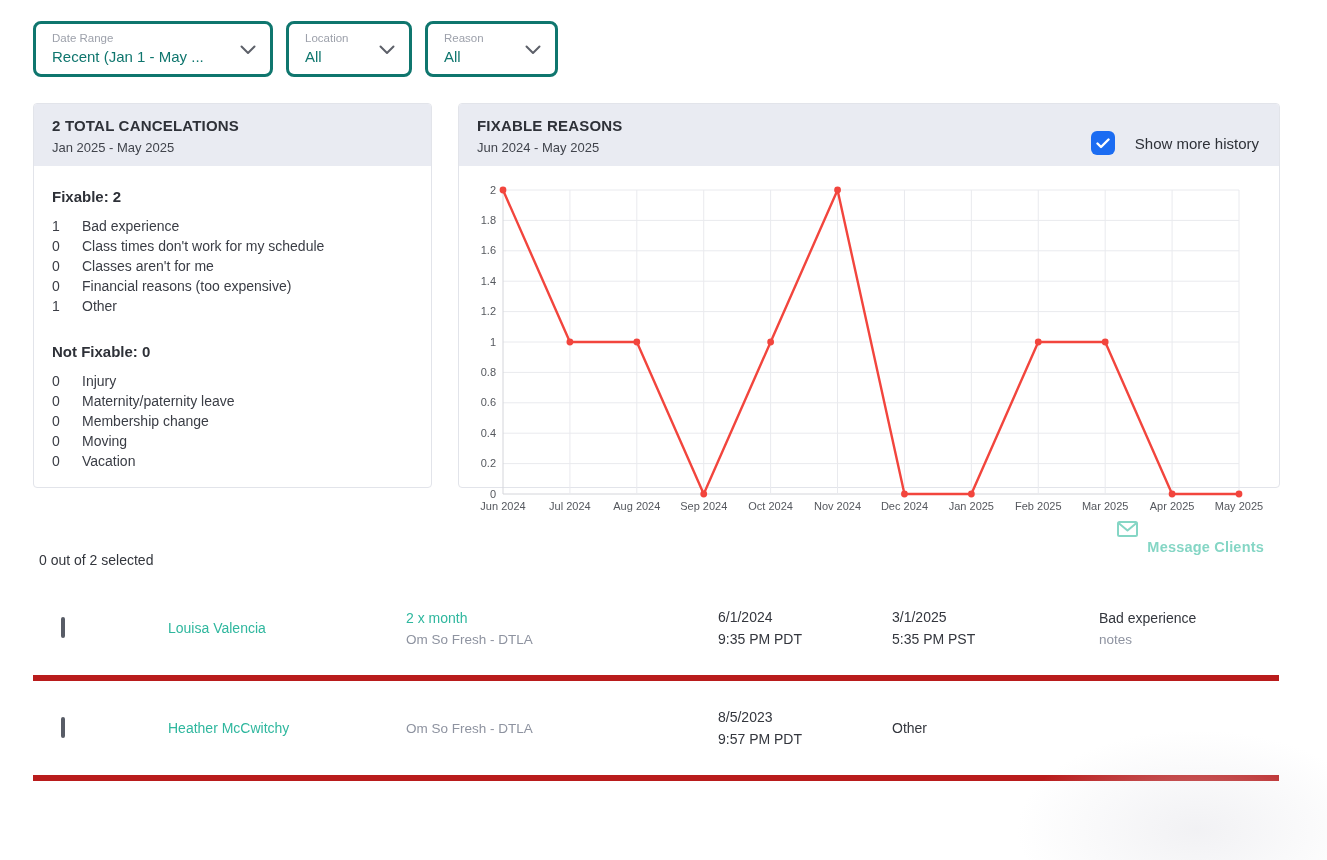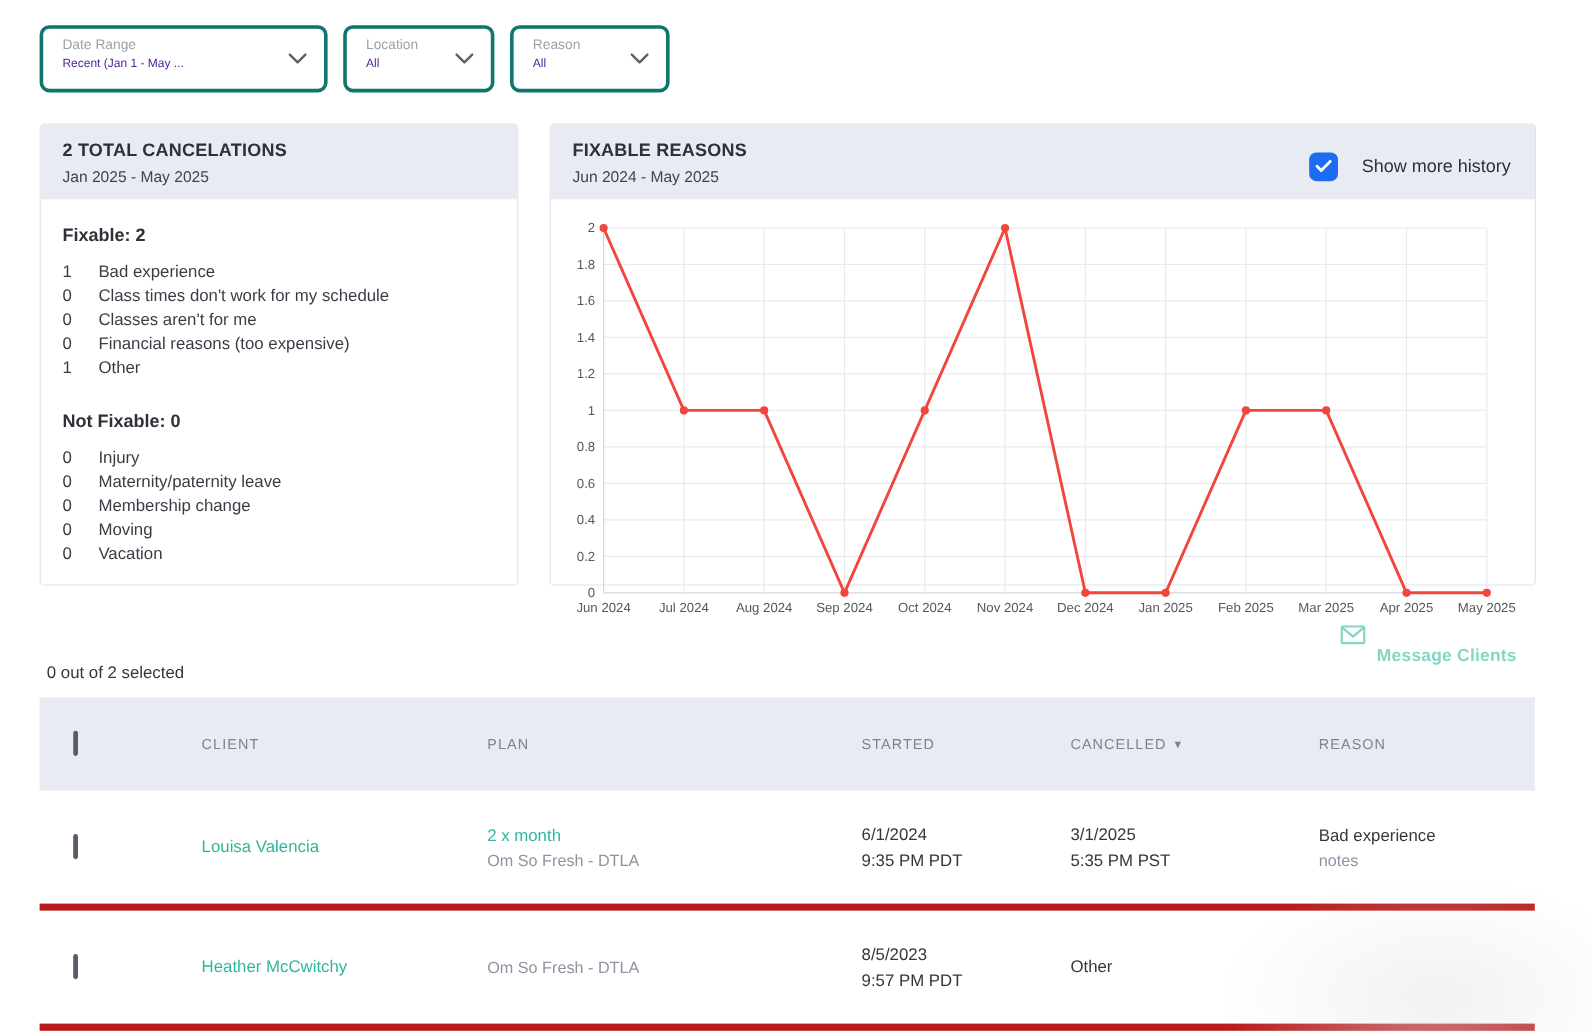--- a/index.html
+++ b/index.html
@@ -17,32 +17,32 @@
   .filter-box {
     border:3px solid #0f766e; border-radius:8px; height:56px; background:#fff;
     display:flex; justify-content:space-between; align-items:stretch;
     padding:8px 14px 0 16px; cursor:pointer;
   }
   .filter-box.w1 { width:240px; }
   .filter-box.w2 { width:126px; }
   .filter-box.w3 { width:133px; }
   .filter-text { display:flex; flex-direction:column; min-width:0; }
   .filter-label { font-size:11.5px; color:#9da1ab; }
-  .filter-value { font-size:10px; color:#4c1d95; margin-top:4px; white-space:nowrap; overflow:hidden; }
+  .filter-value { font-size:15px; color:#0f766e; margin-top:4px; white-space:nowrap; overflow:hidden; }
   .filter-chevron { align-self:center; margin-left:8px; flex:none; margin-top:-6px; }
 
   
   .cards-row { display:flex; gap:26px; margin-top:26px; }
   .card { border:1px solid #e2e4ea; border-radius:4px; background:#fff; height:385px; }
   .summary-card { width:399px; }
   .chart-card { width:822px; }
   .card-header { background:#e9ebf2; padding:13px 18px 11px; border-radius:3px 3px 0 0; }
   .card-title { font-size:15px; font-weight:700; color:#2e3138; letter-spacing:0.2px; }
   .card-subtitle { font-size:13px; color:#41444c; margin-top:6px; }
-  .chart-card .card-header { display:flex; justify-content:space-between; align-items:center; }
+  .chart-card .card-header { display:flex; justify-content:space-between; align-items:flex-end; }
 
   .history-toggle { display:flex; align-items:center; gap:20px; margin-top:5px; margin-right:2px; cursor:pointer; }
   .checkbox-checked {
     width:24px; height:24px; border-radius:6px; background:#1b6cf2;
     display:flex; align-items:center; justify-content:center; flex:none; cursor:pointer;
   }
   .history-label { font-size:15px; color:#2e3138; }
 
   .summary-body { padding:22px 18px 0; }
   .group-header { font-size:15px; font-weight:700; color:#2e3138; margin:0 0 11px; }
@@ -263,32 +263,20 @@
         <rect x="1" y="1" width="19" height="14" rx="1.5" fill="none" stroke="#85d6c5" stroke-width="2"></rect>
         <polyline points="1.8,2.2 10.5,9.5 19.2,2.2" fill="none" stroke="#85d6c5" stroke-width="2" stroke-linejoin="round"></polyline>
       </svg>
     </span>
     <span class="message-clients">Message Clients</span>
   </div>
 
   <div class="selected-row">0 out of 2 selected</div>
 
   <div class="table">
-    <div class="thead">
-      <div class="cb-cell">
-        <span class="cb-header"></span>
-      </div>
-      <div class="th">CLIENT</div>
-      <div class="th">PLAN</div>
-      <div class="th">STARTED</div>
-      <div class="th">
-        <span>CANCELLED</span><span class="sort-arrow">▼</span>
-      </div>
-      <div class="th">REASON</div>
-    </div>
 
     <div class="tr">
       <div class="cb-cell">
         <span class="cb-row"></span>
       </div>
       <div>
         <span class="link">Louisa Valencia</span>
       </div>
       <div class="two-line">
         <span class="link">2 x month</span>

